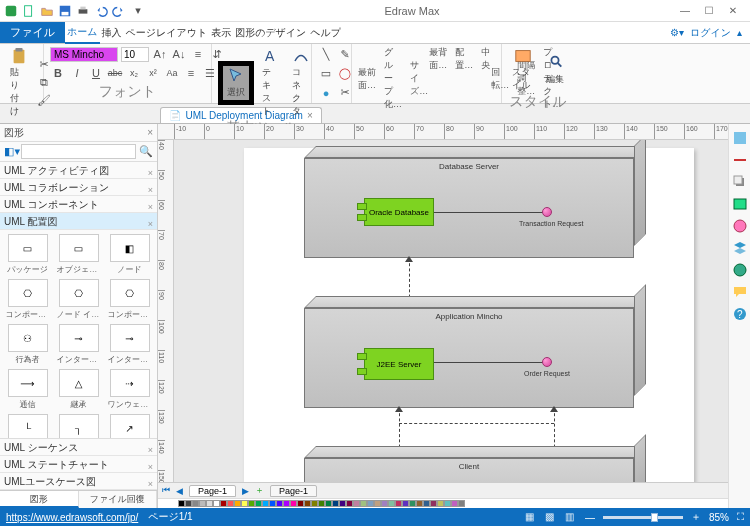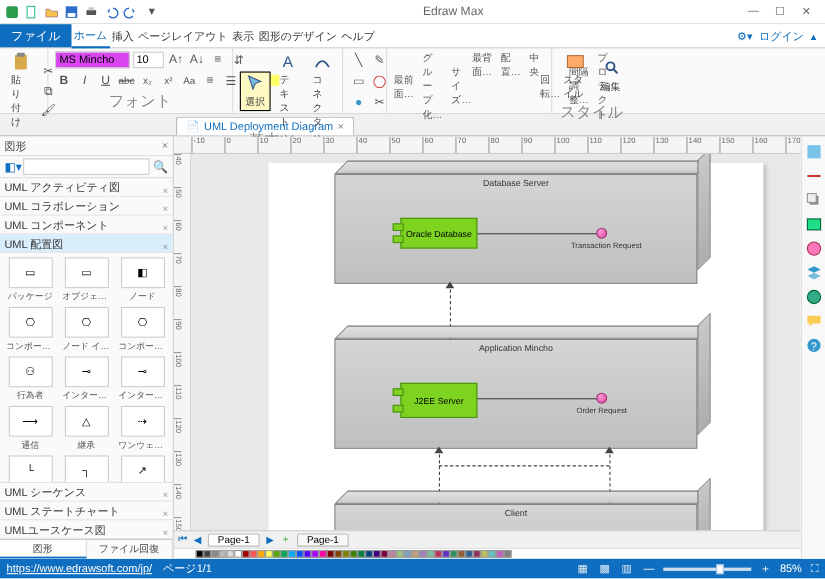--- a/index.html
+++ b/index.html
@@ -191,21 +191,21 @@
         <span class="tbtn">≡</span>
         <span class="tbtn">☰</span>
         <span class="tbtn" style="color:#c33">A</span>
         <span class="tbtn" style="background:#ff6;width:14px;height:10px"></span>
       </div>
     </div>
     <div class="rgroup-label">フォント</div>
   </div>
   <div class="rgroup" style="width:100px">
     <div class="rgroup-body">
-      <div class="rbtn-lg" style="background:#fef9c3;border:1px solid #000000">
+      <div class="rbtn-lg" style="background:#a3a3a3;border:5px solid #000000">
         <svg viewBox="0 0 18 18">
             <path d="M3 2l4 12 2-5 5-2z" fill="#7bd" stroke="#358"></path>
           </svg>
         <span>選択</span>
       </div>
       <div class="rbtn-lg">
         <svg viewBox="0 0 18 18">
             <text x="3" y="14" font-size="14" fill="#358">A</text>
           </svg>
         <span>テキスト</span>

